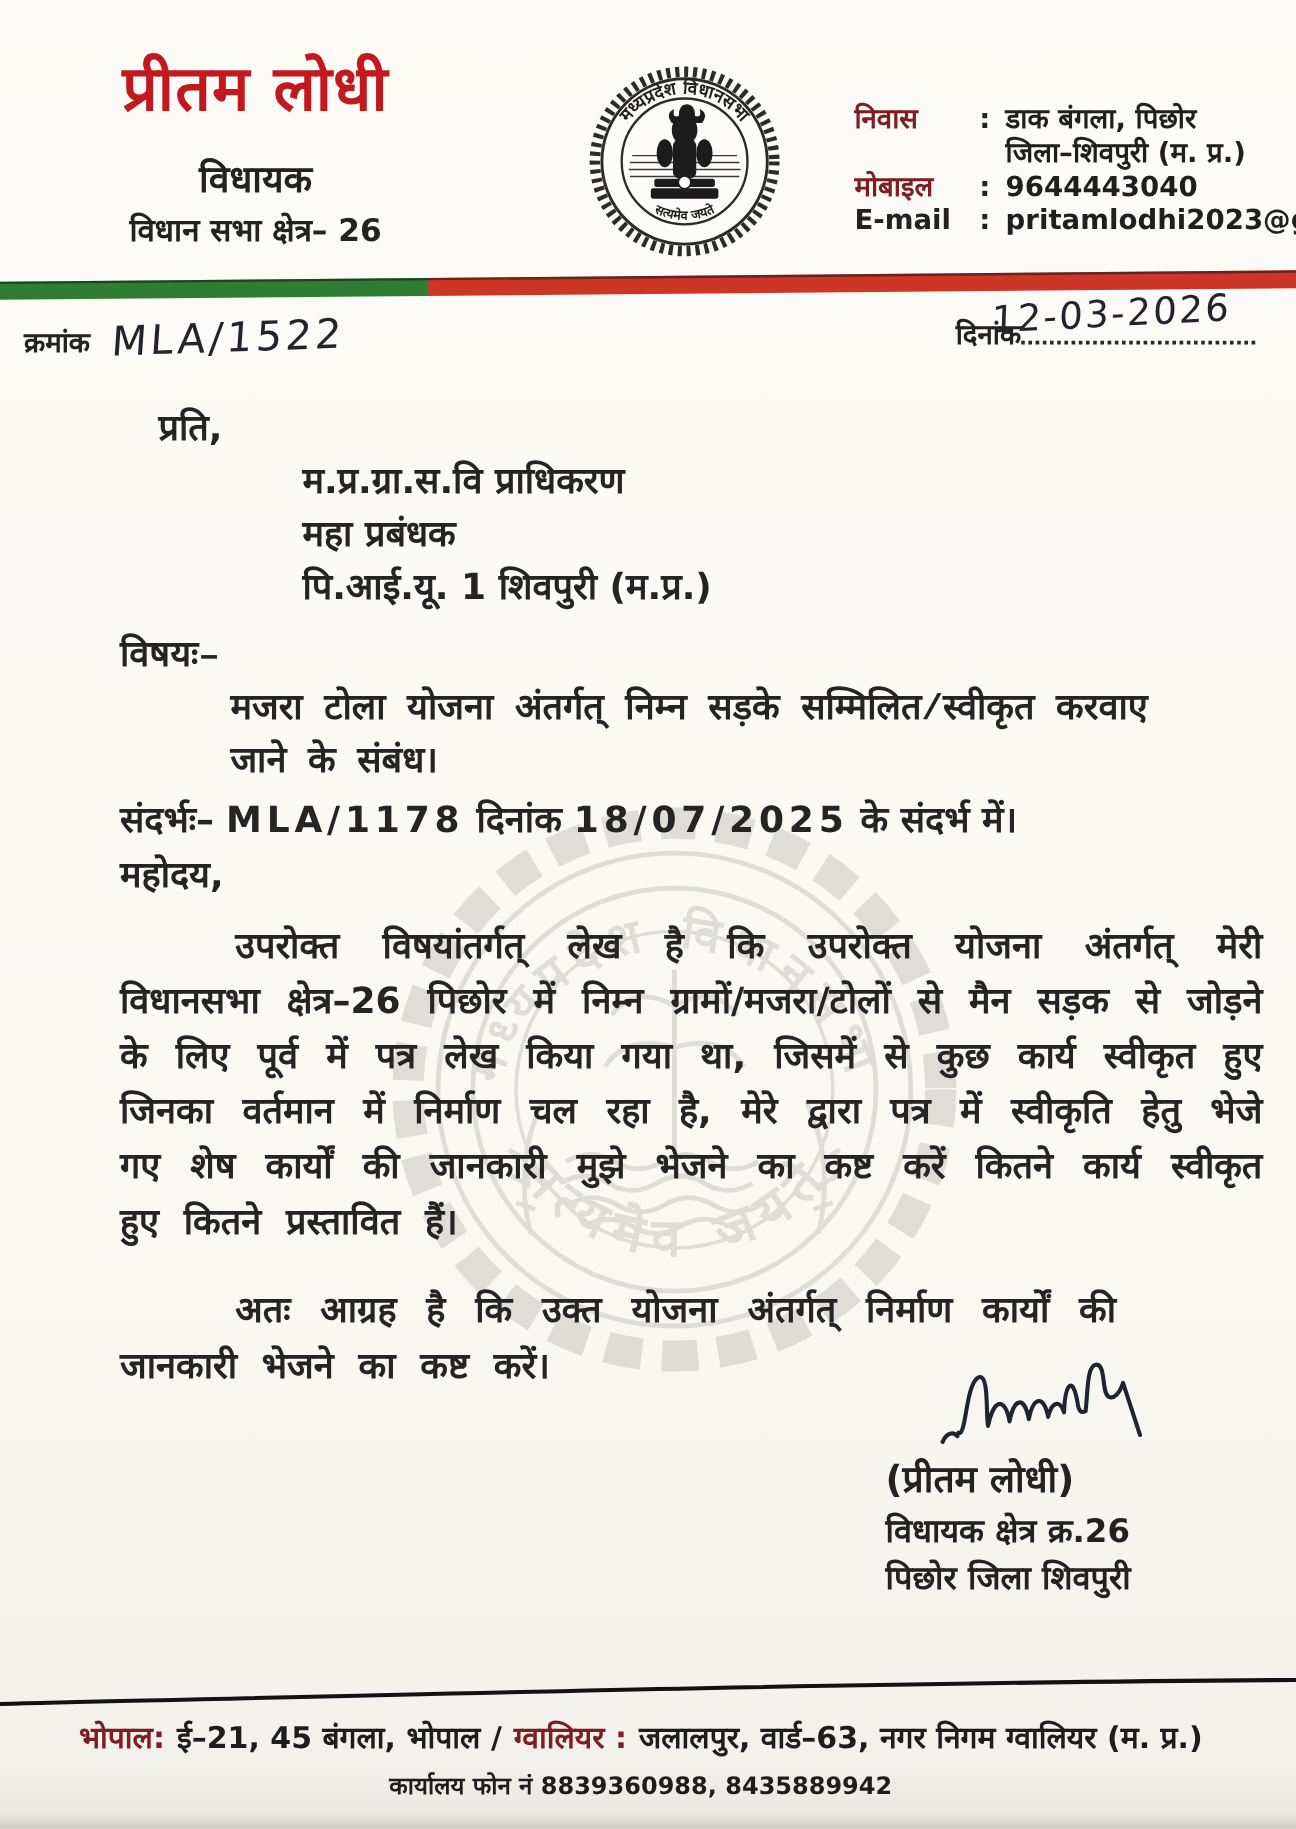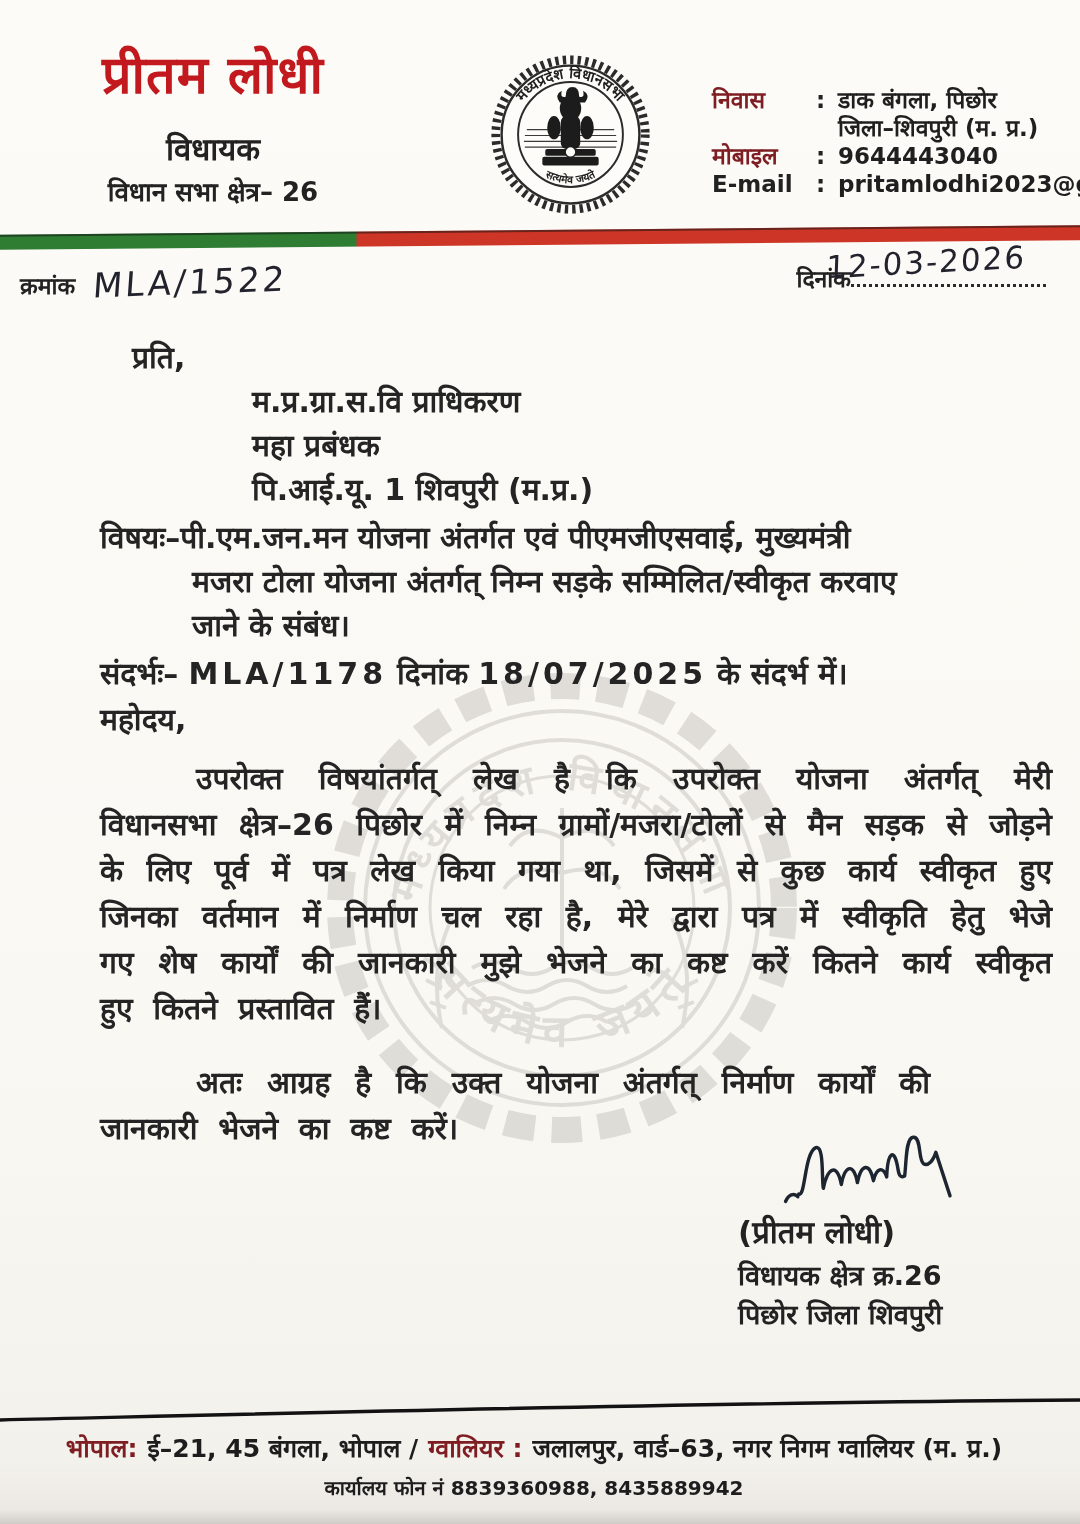--- a/index.html
+++ b/index.html
@@ -38,21 +38,21 @@
   .date-dots{display:inline-block;width:195px;border-bottom:3px dotted #2a2a2a;height:20px;}
   .date-val{position:absolute;right:20px;top:-18px;font-size:31px;letter-spacing:2px;
     font-weight:normal;transform:rotate(-3deg) skewX(-5deg);color:#23232e;}
   
   .watermark{position:absolute;left:322px;top:668px;width:480px;height:480px;opacity:.17;z-index:0;}
   
   .letter{position:absolute;left:100px;top:336px;width:952px;font-size:30px;
     line-height:44px;font-weight:bold;color:#242424;z-index:2;}
   .prati{margin-left:32px;}
   .recip{margin-left:152px;}
-  .subject{margin-top:4px;}
+  .subject{margin-top:14px;font-family:Liberation Mono, monospace;}
   .subj-first{display:flex;}
   .subj-lbl{flex:0 0 auto;}
   .subj-cont{margin-left:92px;}
   .sandarbh{margin-top:4px;}
   .spaced{letter-spacing:4px;}
   .mahoday{margin-top:2px;margin-left:0;}
   .para{margin-top:14px;text-align:justify;text-indent:96px;word-spacing:.34em;line-height:46px;}
   .para.second{margin-top:28px;max-width:830px;}
   
   .sig-scribble{position:absolute;left:768px;top:1124px;width:296px;height:104px;z-index:2;}
@@ -183,21 +183,20 @@
 
   <div class="letter">
     <div class="prati">प्रति,</div>
     <div class="recip">म.प्र.ग्रा.स.वि प्राधिकरण</div>
     <div class="recip">महा प्रबंधक</div>
     <div class="recip">पि.आई.यू. 1 शिवपुरी (म.प्र.)</div>
 
     <div class="subject">
       <div class="subj-first">
         <span class="subj-lbl">विषयः–</span>
-        <span>पी.एम.जन.मन योजना अंतर्गत एवं पीएमजीएसवाई, मुख्यमंत्री</span>
       </div>
       <div class="subj-cont">मजरा टोला योजना अंतर्गत् निम्न सड़के सम्मिलित/स्वीकृत करवाए</div>
       <div class="subj-cont">जाने के संबंध।</div>
     </div>
 
     <div class="sandarbh">
       <span>संदर्भः–</span><span class="gap"></span><span class="spaced">MLA/1178</span><span class="gap"></span><span>दिनांक</span><span class="gap"></span><span class="spaced">18/07/2025</span><span class="gap"></span><span>के संदर्भ में।</span>
     </div>
 
     <div class="mahoday">महोदय,</div>

